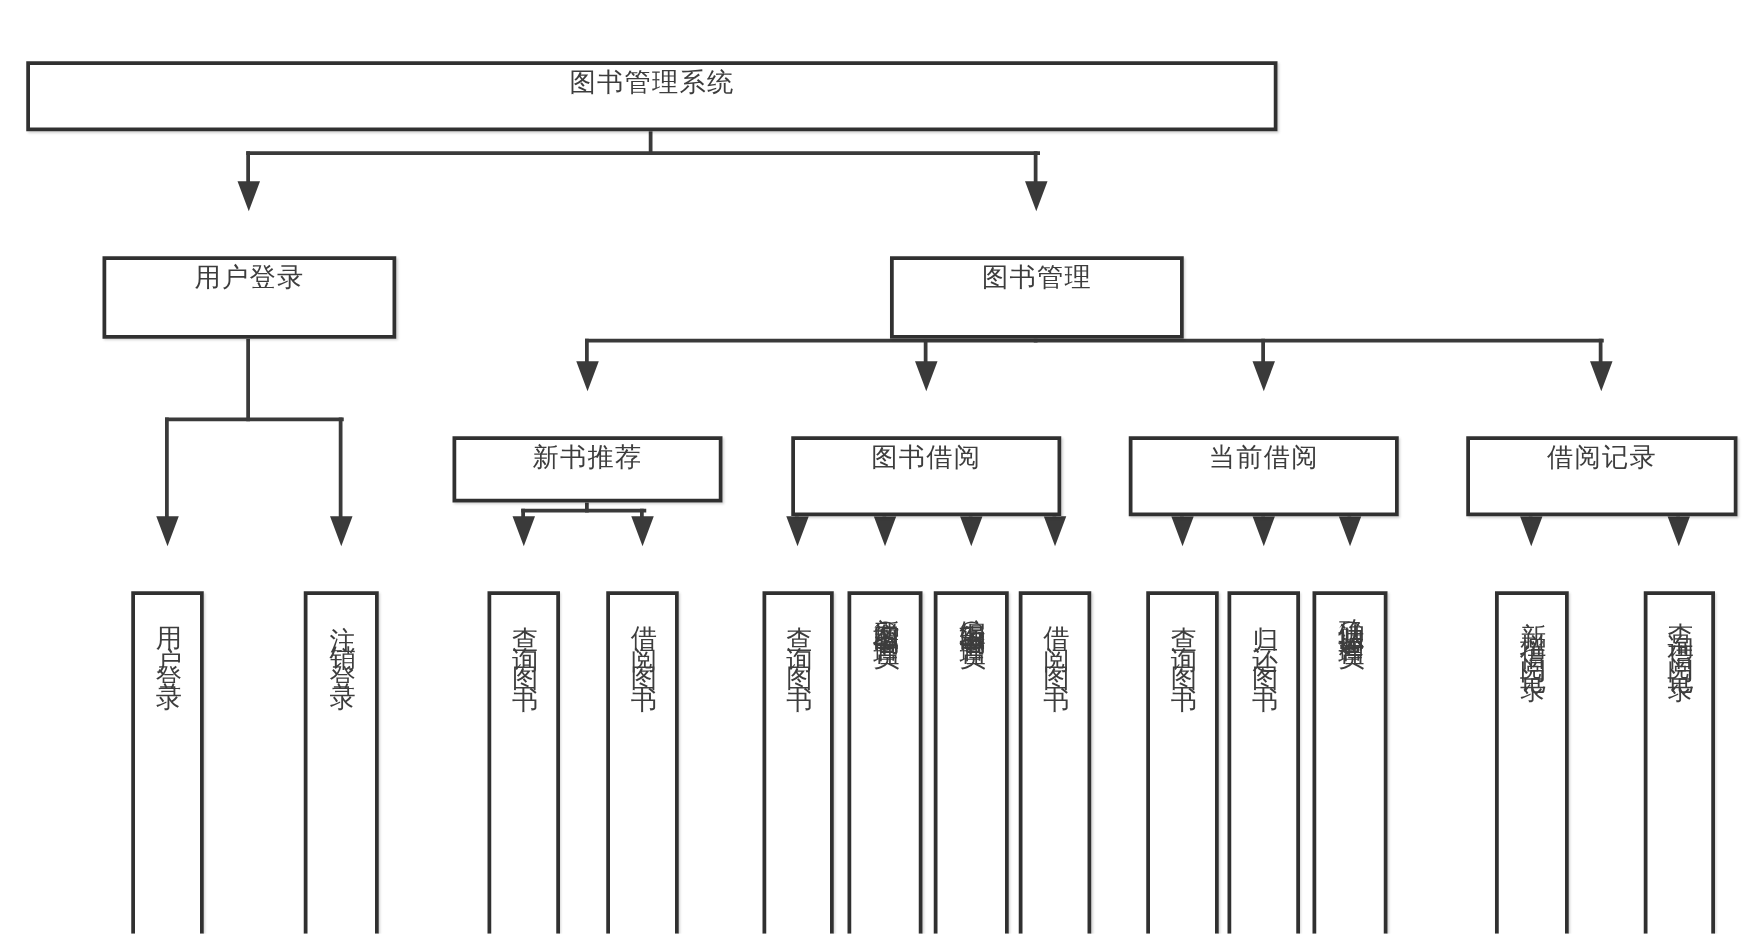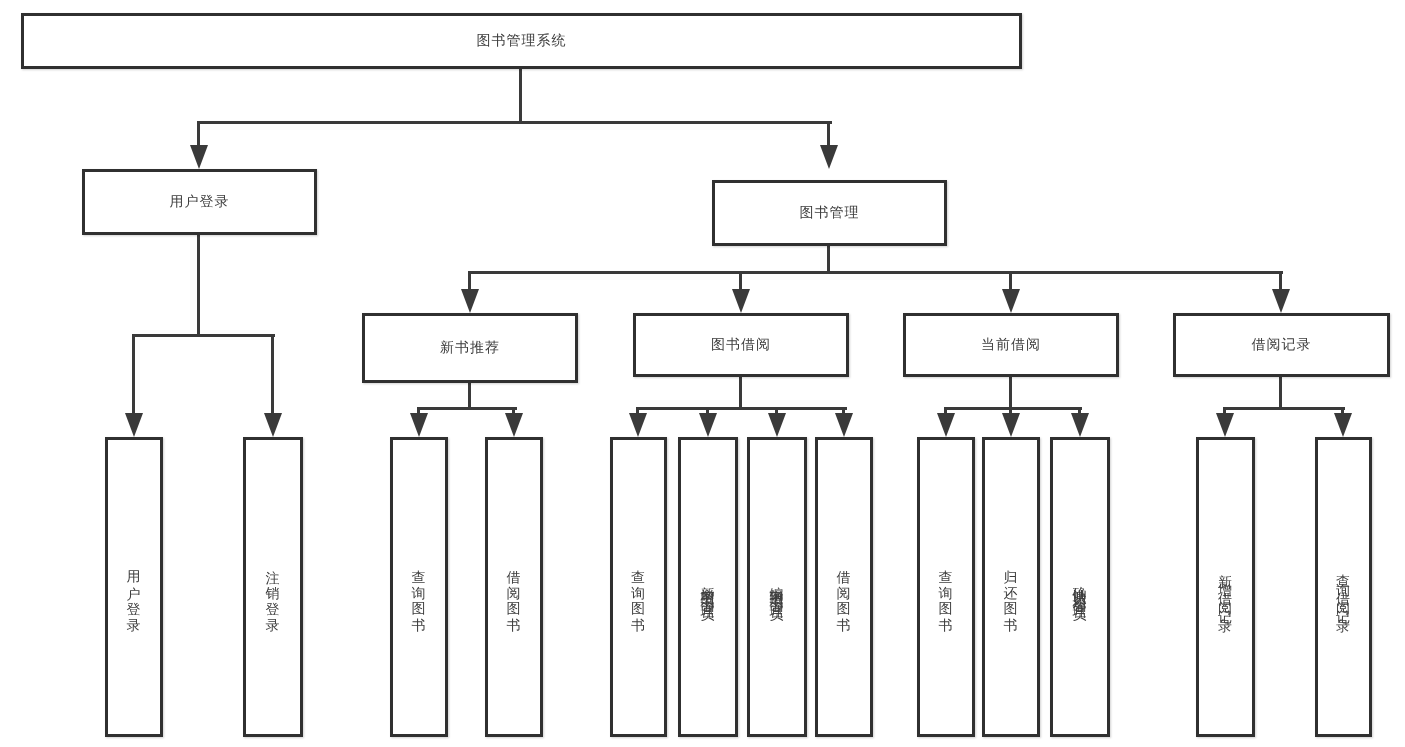--- a/index.html
+++ b/index.html
@@ -16,26 +16,27 @@
     background:#ffffff;
     overflow:hidden;
   }
   
   .box{
     position:absolute;
     box-sizing:border-box;
     background:#ffffff;
     border:3px solid var(--border);
     box-shadow:1px 1px 2px rgba(0,0,0,0.18);
-    display:flex;align-items:center;justify-content:center;
+    display:flex;justify-content:center;
     color:var(--text);
-    font-size:14px;
+    font-size:21px;
     letter-spacing:1px;
     z-index:2;
     white-space:nowrap;
+    margin-top:36px;
   }
   
   .vbox span{
     writing-mode:vertical-rl;
     text-orientation:mixed;
     white-space:nowrap;
   }
   .vs span{letter-spacing:16px;margin-top:8px;}
   .vm span{letter-spacing:9px;margin-top:5px;}
   .vl2 span{letter-spacing:3px;margin-top:2px;}
@@ -124,25 +125,25 @@
   <div class="vln" style="left:1341px;top:407px;height:9px;"></div>
   <div class="ar" style="left:1334px;top:413px;"></div>
 
   <div class="box" style="left:21px;top:13px;width:1001px;height:56px;">
     <span>图书管理系统</span>
   </div>
 
   <div class="box" style="left:82px;top:169px;width:235px;height:66px;">
     <span>用户登录</span>
   </div>
-  <div class="box" style="left:712px;top:180px;width:235px;height:66px;">
+  <div class="box" style="left:712px;top:169px;width:235px;height:66px;">
     <span>图书管理</span>
   </div>
 
-  <div class="box" style="left:362px;top:313px;width:216px;height:70px;">
+  <div class="box" style="left:362px;top:313px;width:216px;height:53px;">
     <span>新书推荐</span>
   </div>
   <div class="box" style="left:633px;top:313px;width:216px;height:64px;">
     <span>图书借阅</span>
   </div>
   <div class="box" style="left:903px;top:313px;width:216px;height:64px;">
     <span>当前借阅</span>
   </div>
   <div class="box" style="left:1173px;top:313px;width:217px;height:64px;">
     <span>借阅记录</span>

